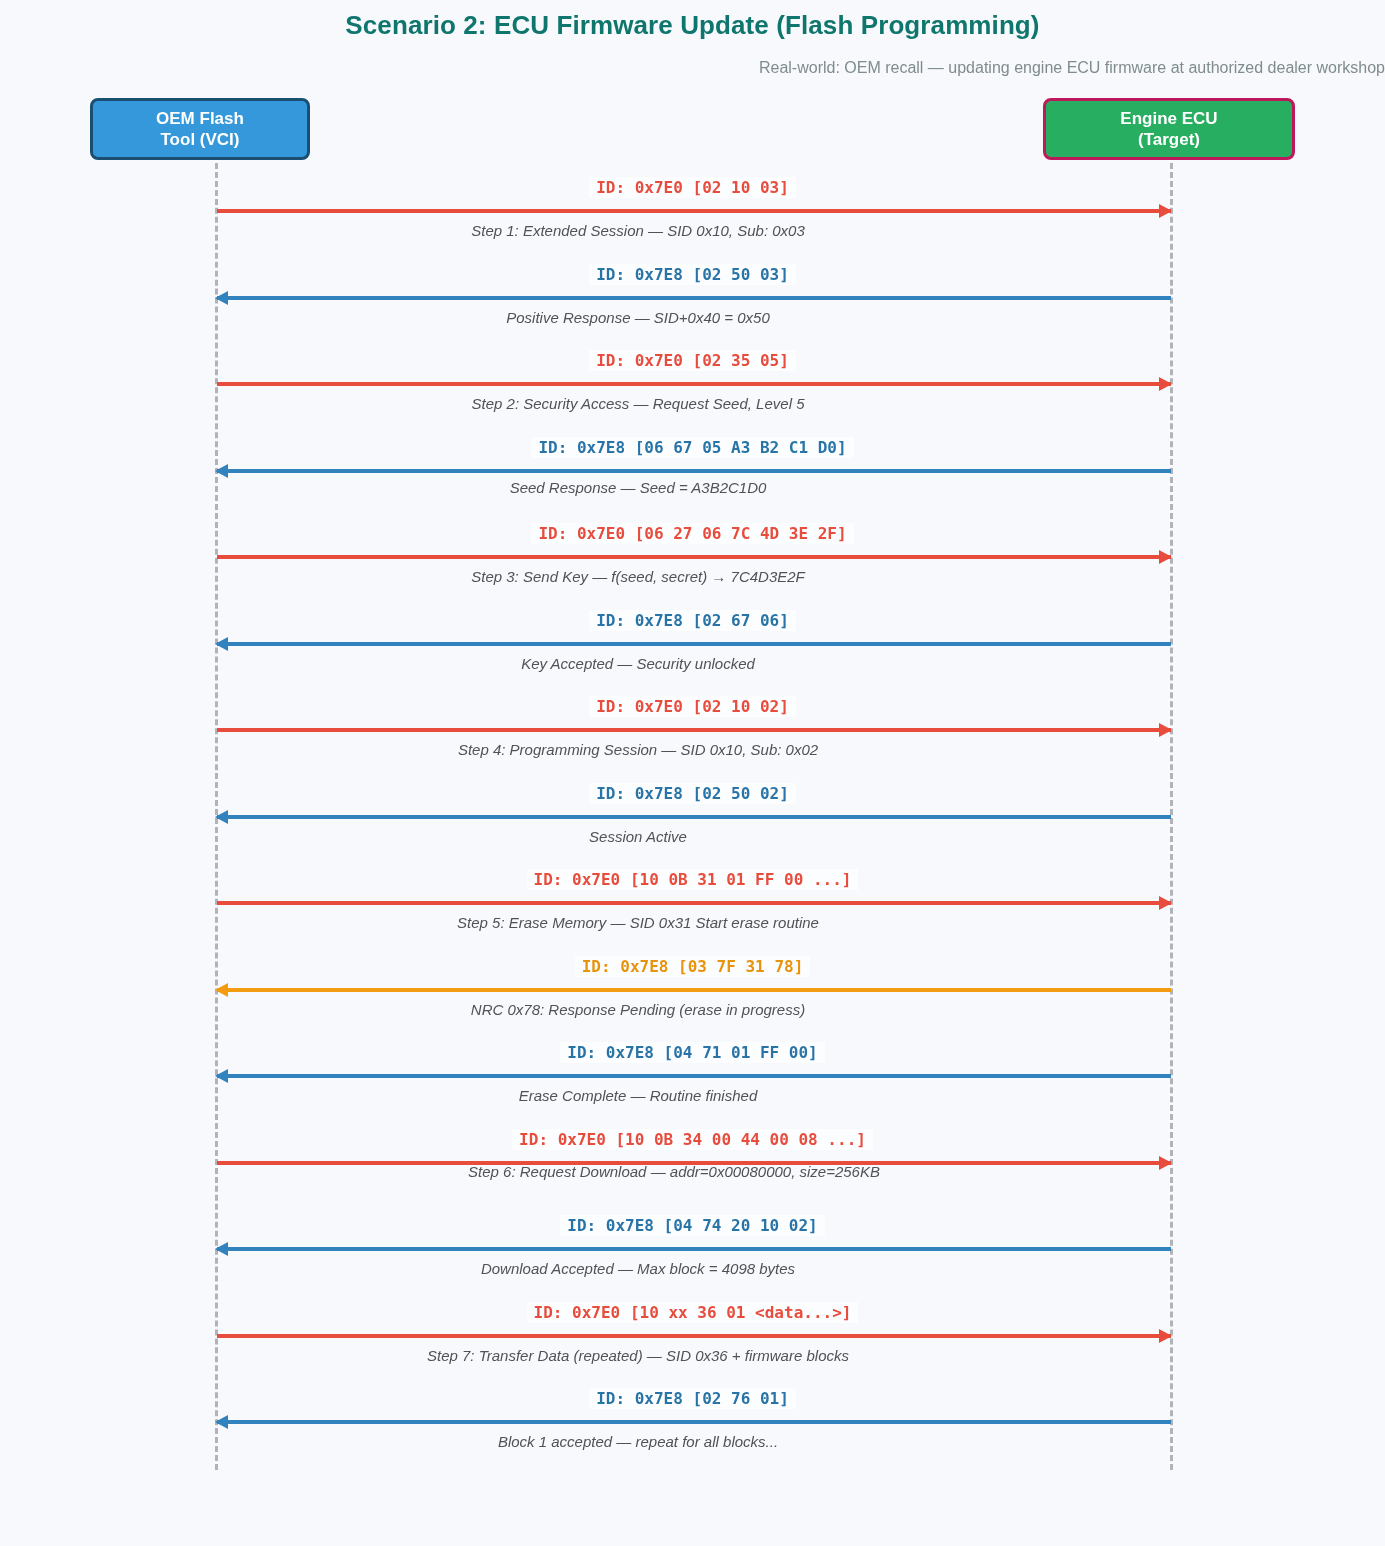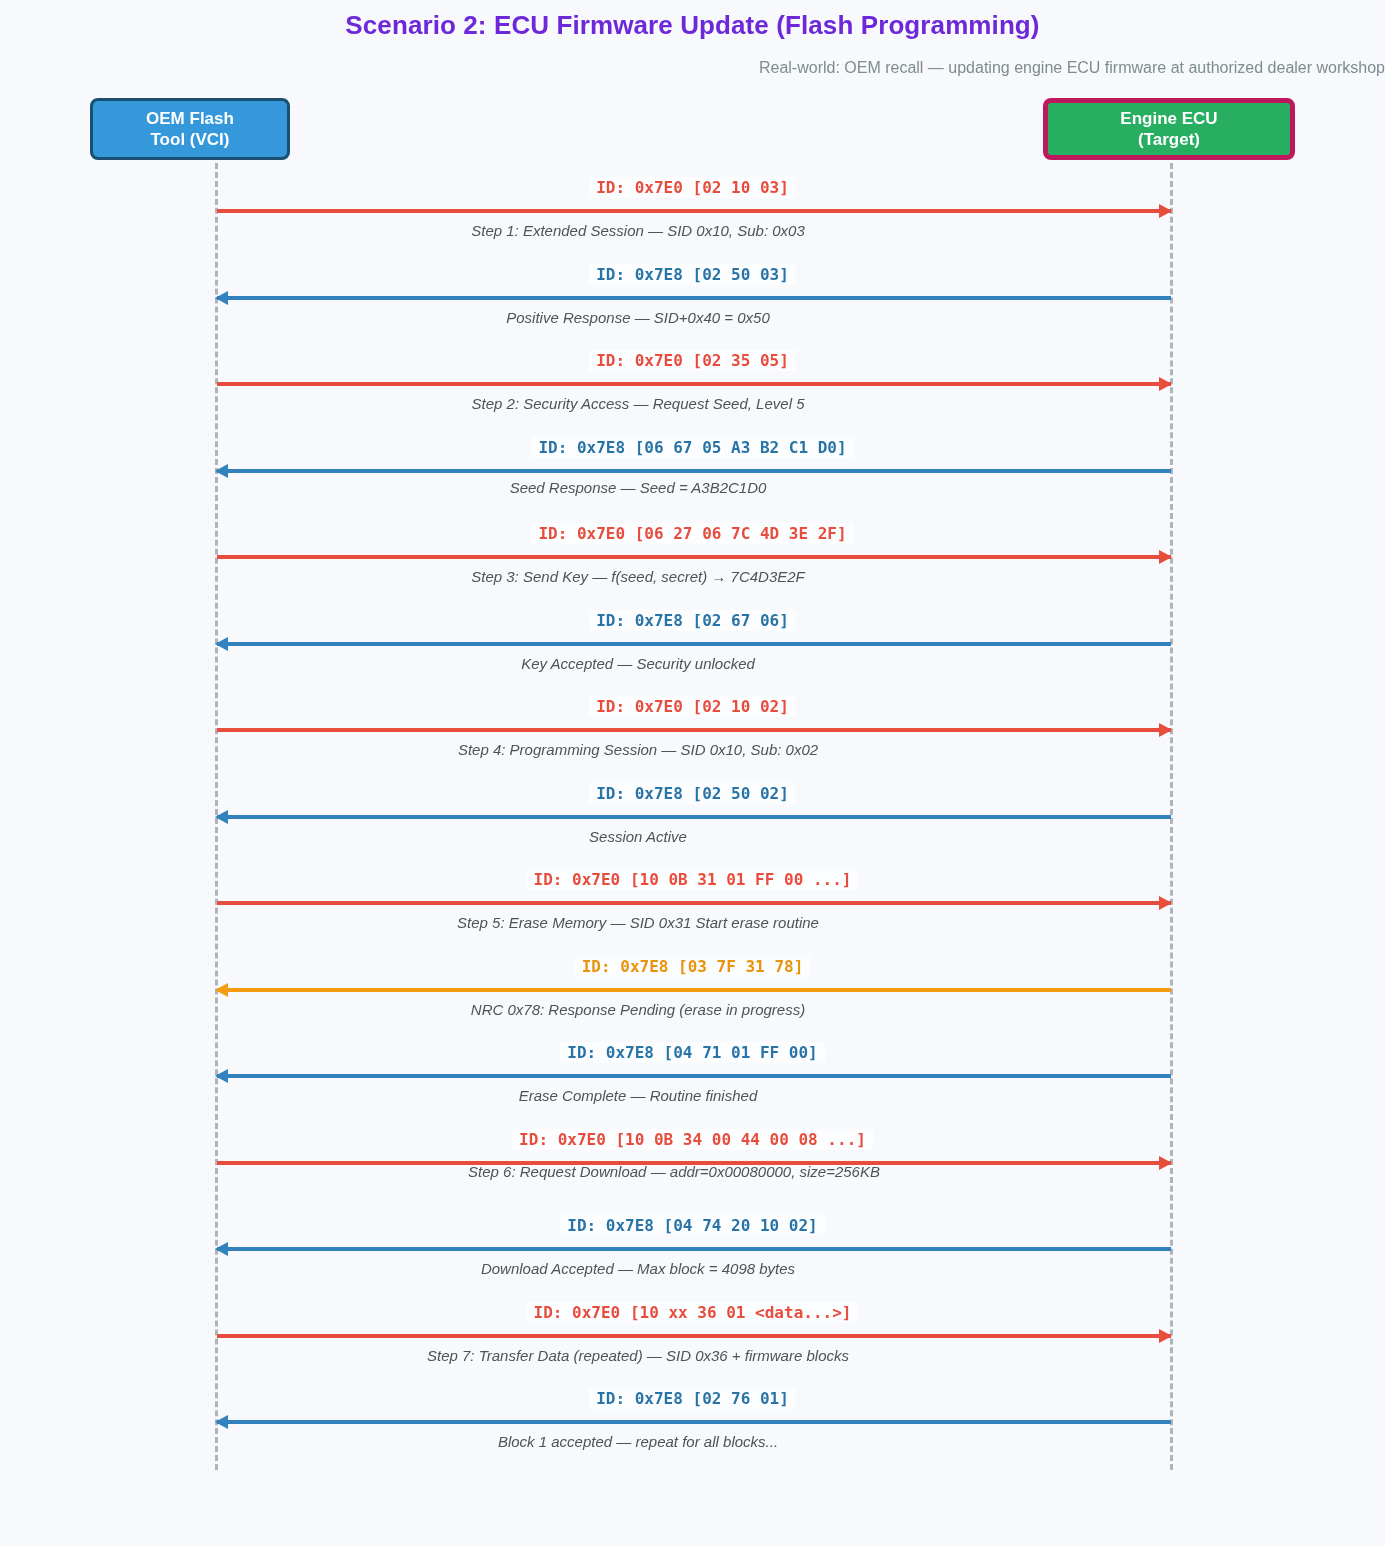--- a/index.html
+++ b/index.html
@@ -17,21 +17,21 @@
     overflow: hidden;
   }
 
   
   .title {
     position: absolute;
     top: 10px; left: 0; width: 1385px;
     text-align: center;
     font-size: 26px;
     font-weight: bold;
-    color: #6d28d9;
+    color: #0f766e;
     letter-spacing: 0.1px;
     white-space: nowrap;
   }
   .subtitle {
     position: absolute;
     top: 59px; left: 0; width: 1385px;
     text-align: right;
     font-size: 16px;
     color: #7f8c8d;
     white-space: nowrap;
@@ -47,28 +47,28 @@
     align-items: center;
     justify-content: center;
     text-align: center;
     color: #ffffff;
     font-size: 17px;
     font-weight: bold;
     line-height: 1.25;
     white-space: pre-line;
   }
   .participant.left {
-    left: 90px;  width: 200px;
+    left: 90px;  width: 220px;
     background: #3498db;
     border: 3px solid #1b4f72;
   }
   .participant.right {
     left: 1043px; width: 252px;
     background: #27ae60;
-    border: 5px solid #be185d;
+    border: 3px solid #be185d;
   }
 
   
   .lifeline {
     position: absolute;
     top: 163px;
     width: 0;
     height: 1307px;
     border-left: 3px dashed #b0b4ba;
   }

